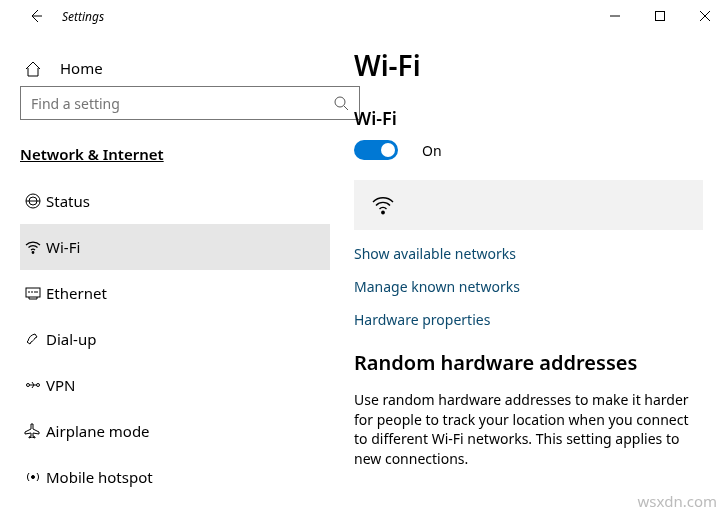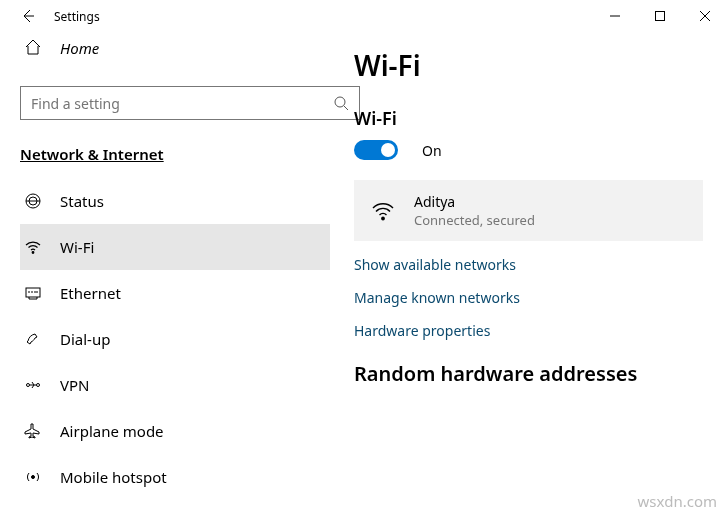--- a/index.html
+++ b/index.html
@@ -15,22 +15,23 @@
       overflow: hidden;
       font-size: 14px;
       color: #000;
       display: flex;
       flex-direction: column;
     }
     .titlebar {
       height: 32px;
       display: flex;
       align-items: center;
-      padding-left: 8px;
+      padding-left: 16px;
       position: relative;
+      font-style: italic;
     }
     .titlebar-back {
       width: 40px;
       height: 32px;
       display: flex;
       align-items: center;
       justify-content: center;
     }
     .titlebar-title {
       font-size: 12px;
@@ -59,27 +60,26 @@
       padding: 6px 0 0 20px;
       display: flex;
       flex-direction: column;
     }
     .sidebar-scroll {
       flex: 1;
       overflow-y: auto;
     }
     .home-row {
       display: flex;
-      align-items: flex-start;
+      align-items: flex-end;
       height: 40px;
       gap: 18px;
       padding-left: 4px;
       margin-bottom: 8px;
       font-size: 15px;
-      font-style: italic;
     }
     .search-box {
       width: 340px;
       height: 34px;
       border: 1px solid #777;
       display: flex;
       align-items: center;
       padding: 0 10px;
       margin-bottom: 24px;
       background: #fff;
@@ -101,21 +101,21 @@
     .nav-list {
       display: flex;
       flex-direction: column;
       margin-left: -20px;
     }
     .nav-item {
       display: flex;
       align-items: center;
       height: 46px;
       padding-left: 24px;
-      gap: 18px;
+      gap: 4px;
       font-size: 15px;
       position: relative;
     }
     .nav-item.active::before {
       content: "";
       position: absolute;
       left: 0;
       top: 10px;
       bottom: 10px;
       width: 4px;
@@ -361,27 +361,24 @@
 
     <div class="wifi-card">
       <span>
         <svg width="26" height="26" viewBox="0 0 26 26" fill="none" stroke="#000" stroke-width="1.4">
           <path d="M3 10a14 14 0 0 1 20 0"></path>
           <path d="M6 13.5a9.5 9.5 0 0 1 14 0"></path>
           <path d="M9.5 17a5 5 0 0 1 7 0"></path>
           <circle cx="13" cy="20.5" r="1.2" fill="#000"></circle>
         </svg>
       </span>
-      <div>
-        <div class="ssid">Aditya</div>
-        <div class="status">Connected, secured</div>
-      </div>
     </div>
 
     <a class="link">Show available networks</a>
     <a class="link">Manage known networks</a>
     <a class="link">Hardware properties</a>
 
     <div class="section-heading">Random hardware addresses</div>
+    <div class="description">Use random hardware addresses to make it harder for people to track your location when you connect to different Wi-Fi networks. This setting applies to new connections.</div>
   </div>
 </div>
 
 <div class="watermark">wsxdn.com</div>
 
 </body></html>

